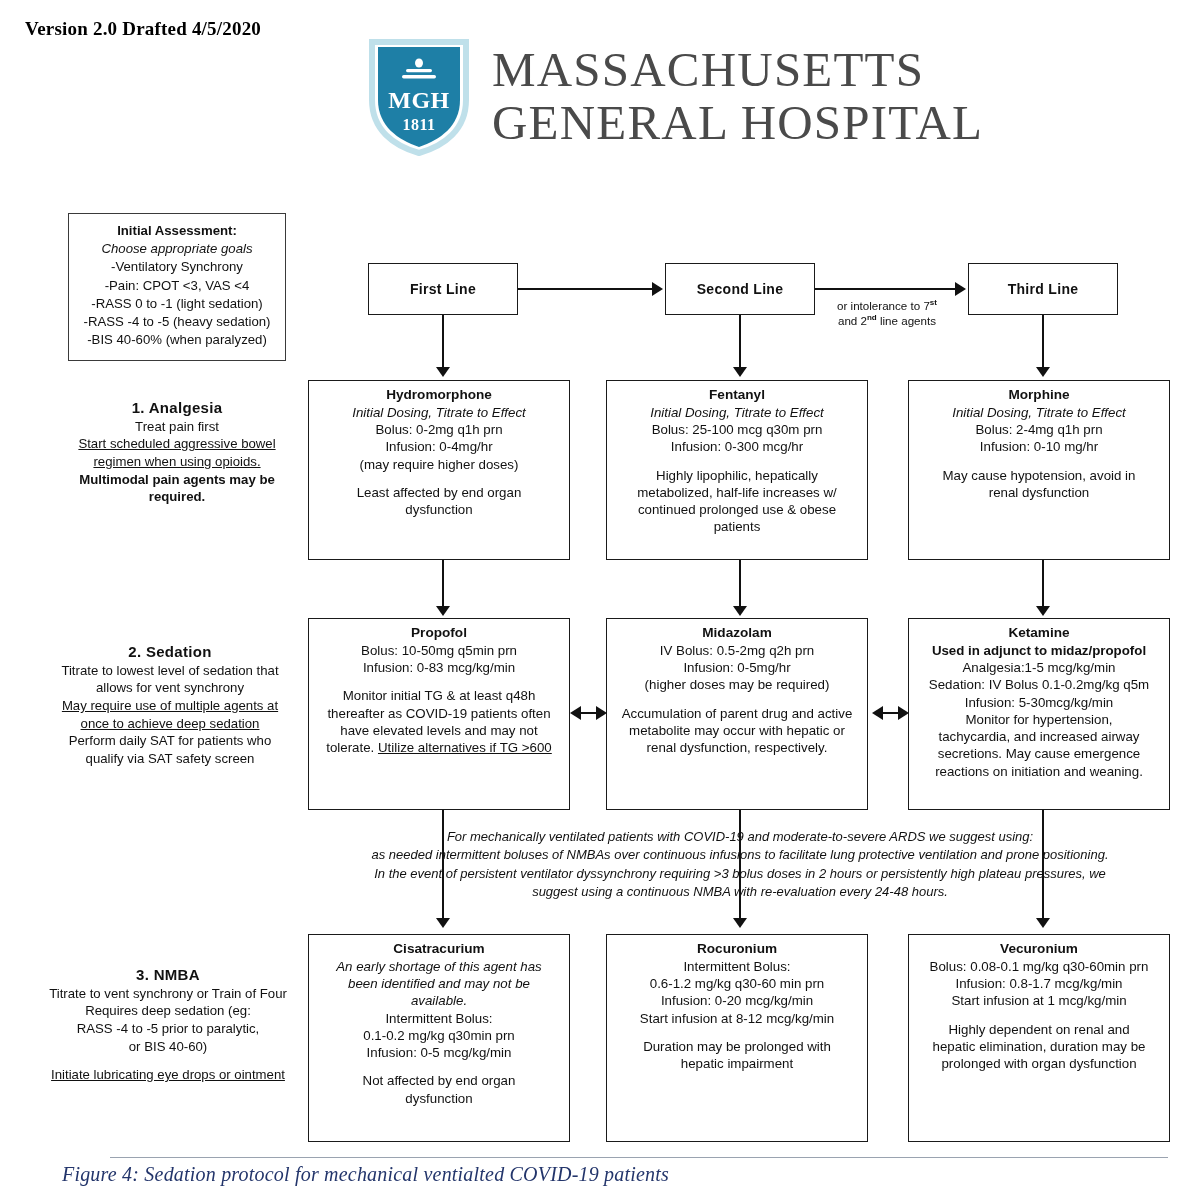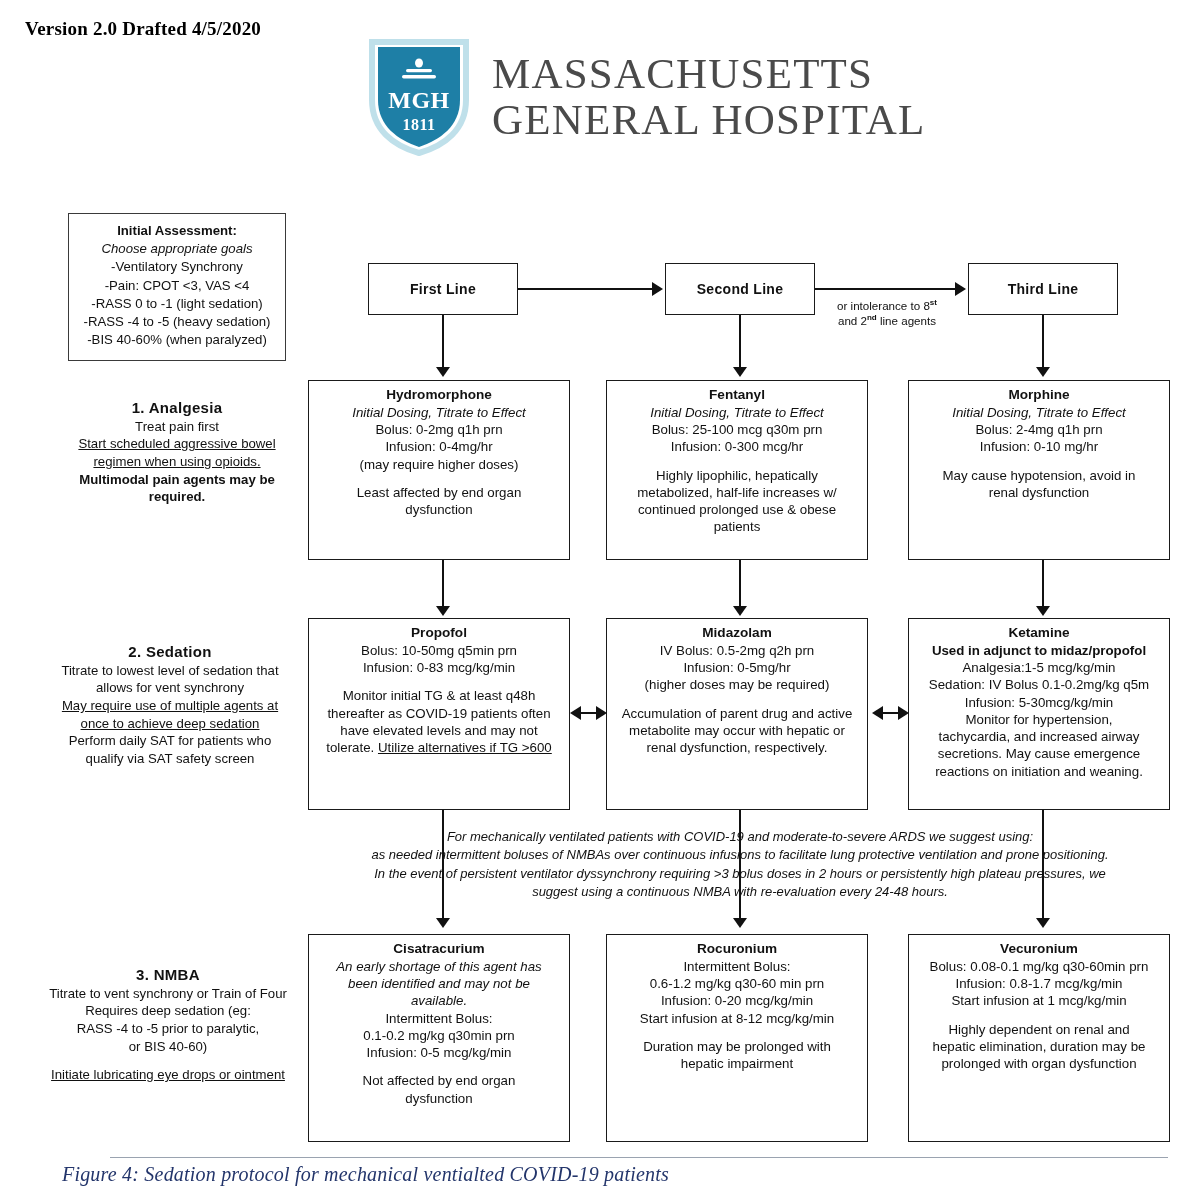--- a/index.html
+++ b/index.html
@@ -14,21 +14,21 @@
   .version{
     position:absolute;left:25px;top:18px;
     font-family:"Liberation Serif", serif;
     font-weight:bold;font-size:19px;letter-spacing:.2px;color:#000;
   }
   .logo-wrap{position:absolute;left:368px;top:38px;display:flex;align-items:center;gap:22px;}
   .shield{width:102px;height:118px;position:relative;}
   .shield svg{display:block;}
   .logo-text{
     font-family:"Liberation Serif", serif;
-    font-size:43px;line-height:1.08;color:#4a4a4a;letter-spacing:1.2px;
+    font-size:49px;line-height:1.08;color:#4a4a4a;letter-spacing:1.2px;
     font-weight:400;white-space:nowrap;
   }
 
   
   .box{
     position:absolute;box-sizing:border-box;
     border:1.6px solid #1a1a1a;background:#fff;
     text-align:center;padding:5px 7px;
     font-size:13.3px;line-height:1.30;color:#111;
   }
@@ -141,21 +141,21 @@
   </div>
 
   <div class="hline" style="left:518px;top:288px;width:136px;"></div>
   <div class="arrow-r" style="left:652px;top:282px;"></div>
 
   <div class="hline" style="left:815px;top:288px;width:142px;"></div>
   <div class="arrow-r" style="left:955px;top:282px;"></div>
 
   <div class="note" style="left:812px;top:298px;width:150px;">
     <div>
-      <span>or intolerance to 8</span><sup>st</sup>
+      <span>or intolerance to 7</span><sup>st</sup>
     </div>
     <div>
       <span>and 2</span><sup>nd</sup><span> line agents</span>
     </div>
   </div>
 
   <div class="vline" style="left:442px;top:315px;height:52px;"></div>
   <div class="arrow-d" style="left:436px;top:367px;"></div>
   <div class="vline" style="left:739px;top:315px;height:52px;"></div>
   <div class="arrow-d" style="left:733px;top:367px;"></div>

